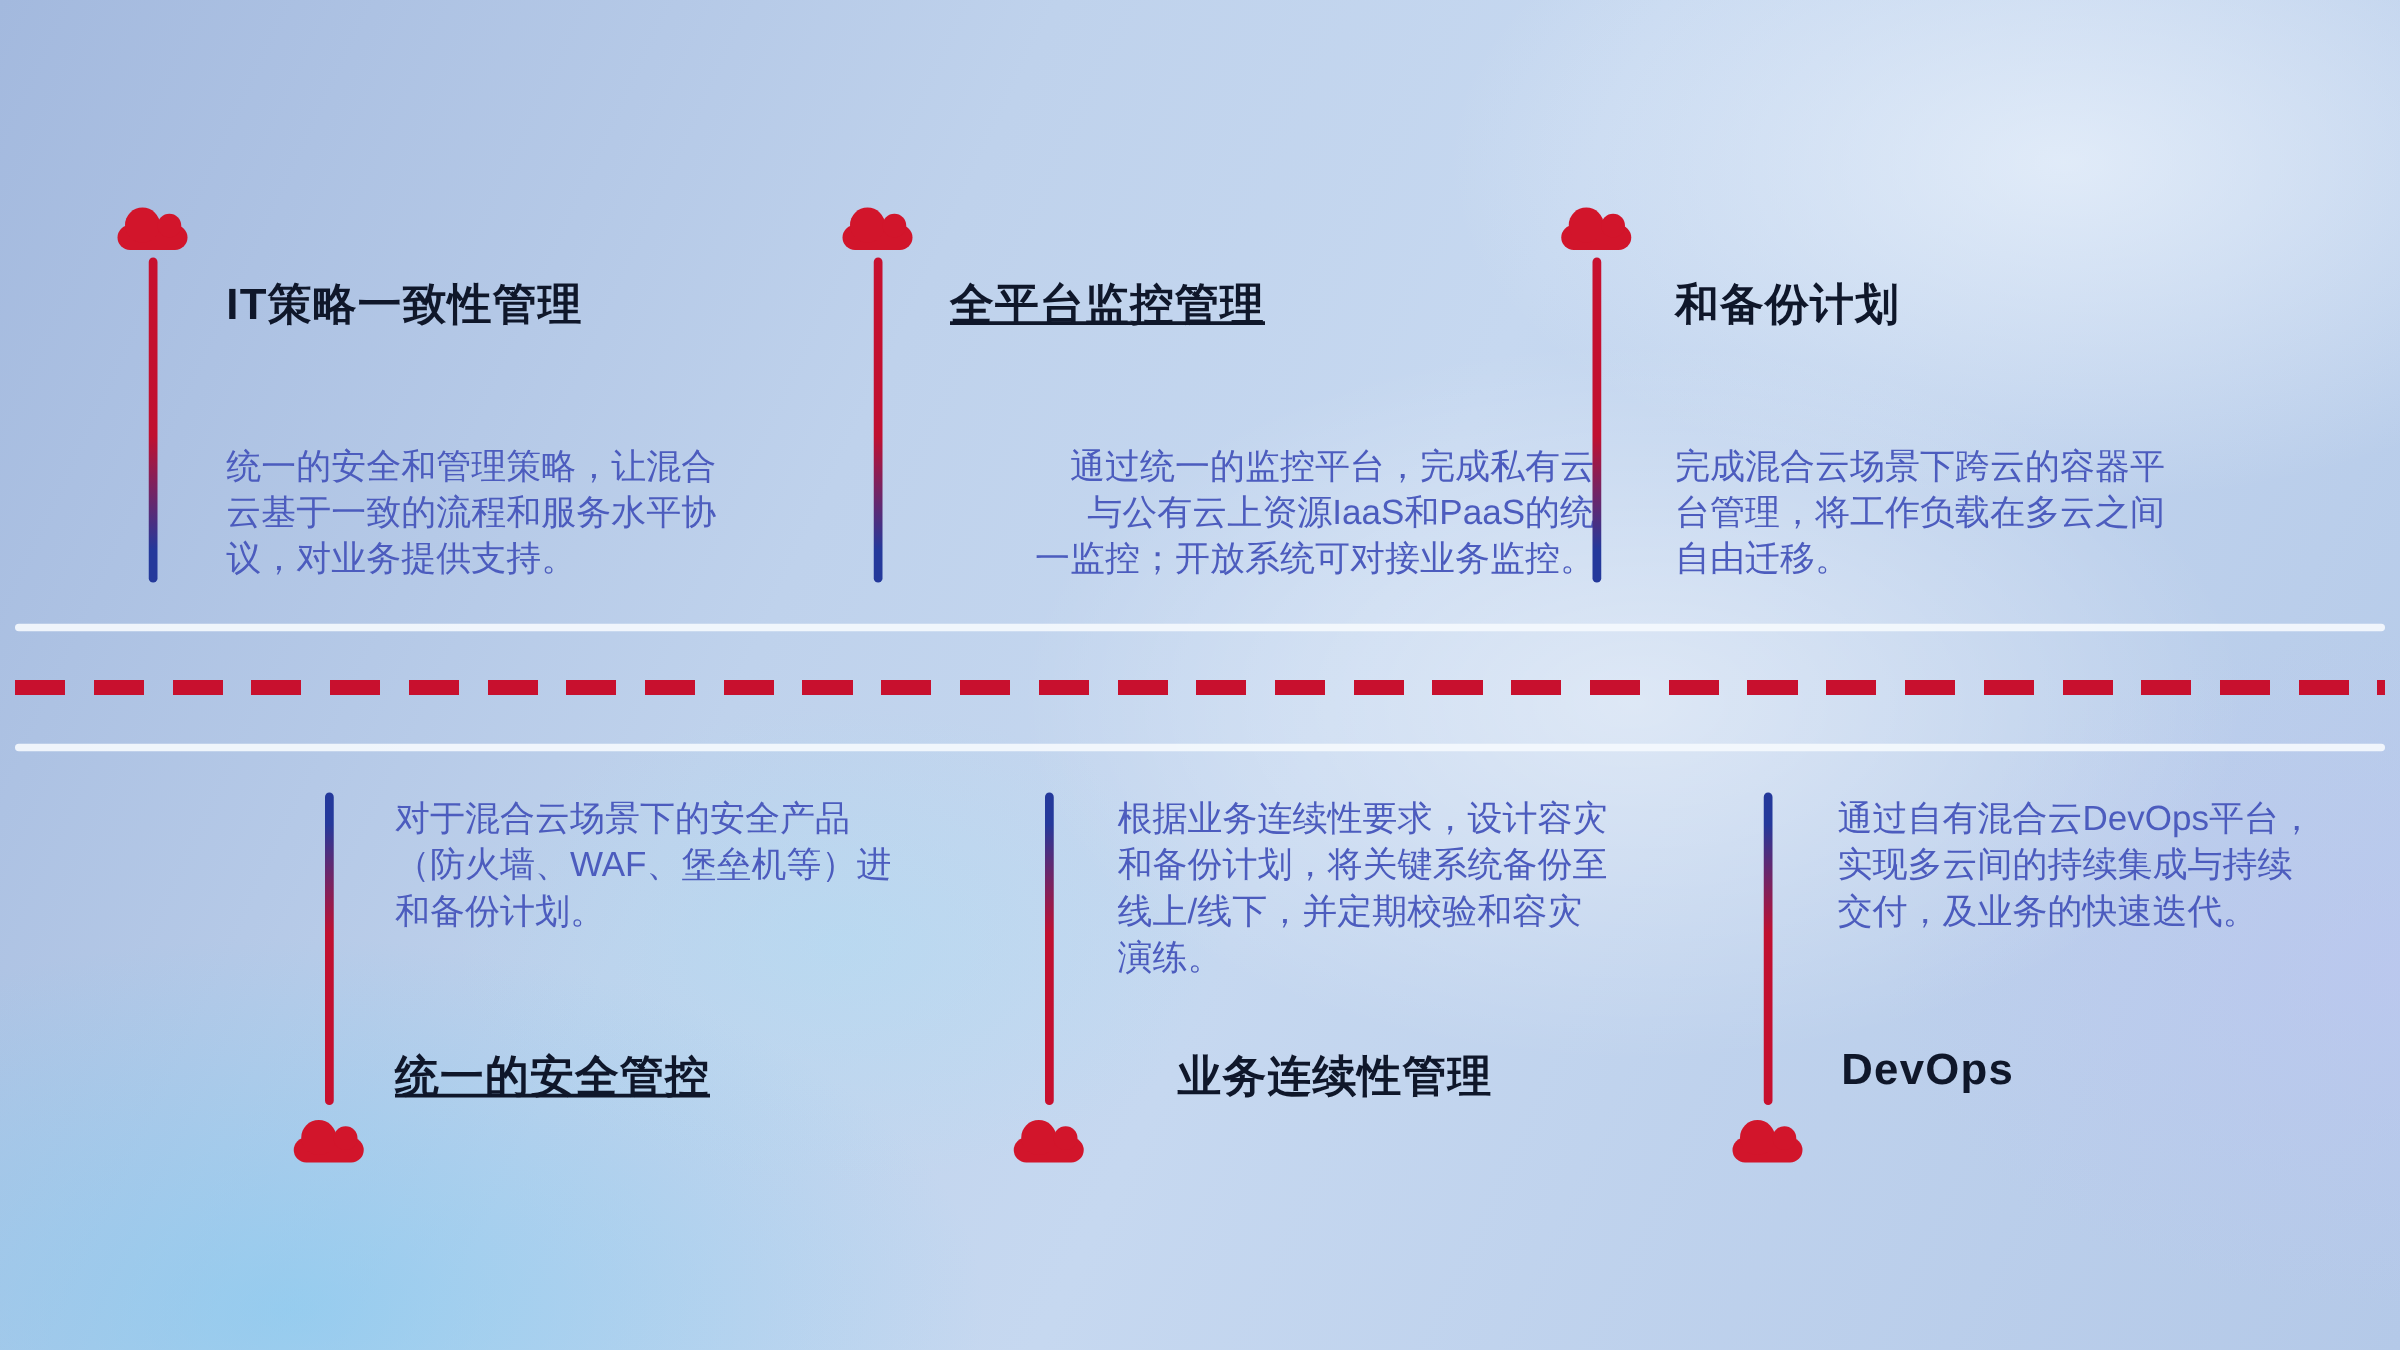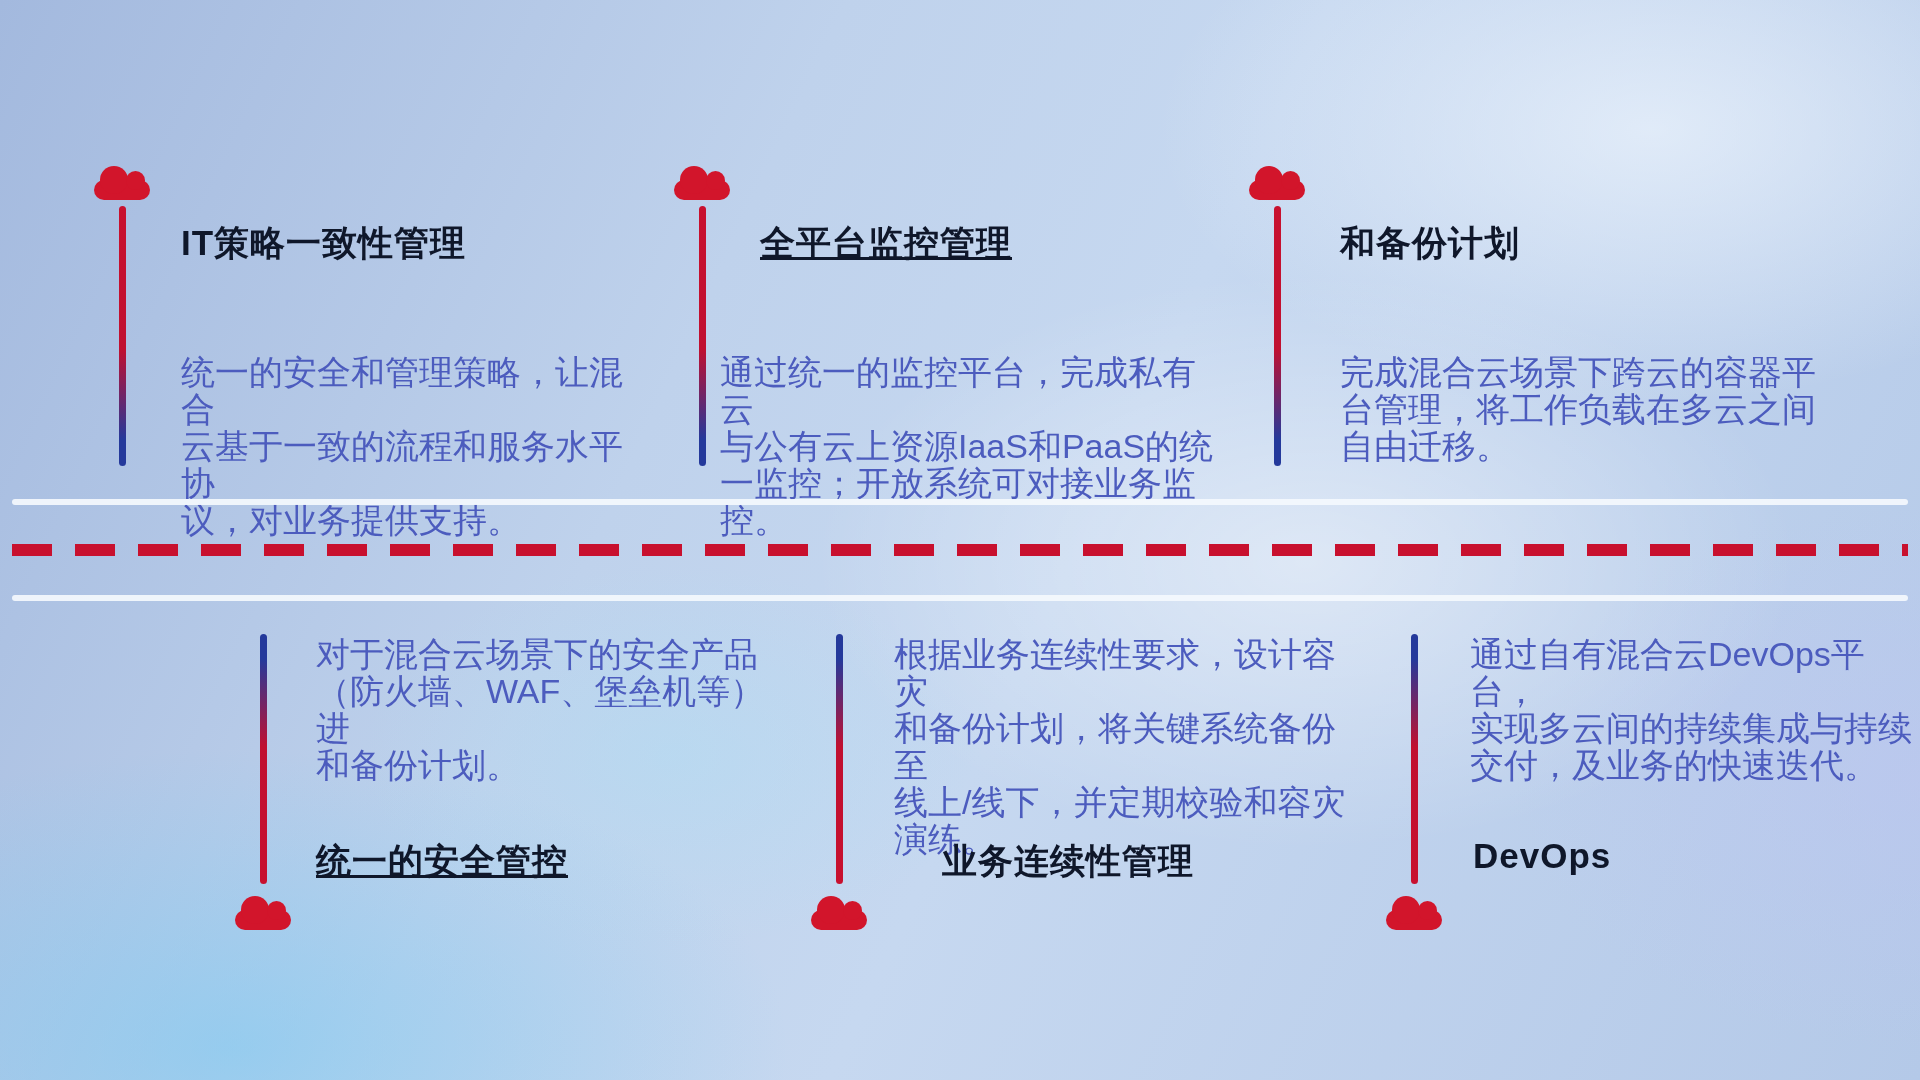--- a/index.html
+++ b/index.html
@@ -27,21 +27,21 @@
     border-radius: 50%; top: -9px; right: 5px; background: inherit;
   }
   .vline { position: absolute; width: 7px; border-radius: 4px; }
   .vline.down { background: linear-gradient(180deg, #c8102e 0%, #c01030 55%, #24399b 90%, #24399b 100%); }
   .vline.up   { background: linear-gradient(0deg,  #c8102e 0%, #c01030 55%, #24399b 90%, #24399b 100%); }
   .title {
     position: absolute; font-size: 35px; font-weight: 700;
     color: #0f172a; letter-spacing: 1px; white-space: nowrap;
   }
   .desc {
-    position: absolute; font-size: 34px; line-height: 37px;
+    position: absolute; font-size: 28px; line-height: 37px;
     color: #4c5cbe; white-space: pre-line;
   }
   .hline {
     position: absolute; left: 12px; width: 1896px; height: 6px;
     background: rgba(244, 248, 253, 0.92); border-radius: 3px;
   }
   .dashline {
     position: absolute; left: 12px; width: 1896px; height: 12px;
     background: repeating-linear-gradient(90deg, #c8102e 0 40px, transparent 40px 63px);
   }
@@ -55,21 +55,21 @@
   <div class="title" style="left:181px; top:220px;">IT策略一致性管理</div>
   <div class="desc" style="left:181px; top:354px; width:470px;">统一的安全和管理策略，让混合
 云基于一致的流程和服务水平协
 议，对业务提供支持。</div>
 </div>
 
 <div>
   <div class="cloud" style="left:674px; top:180px;"></div>
   <div class="vline down" style="left:699px; top:206px; height:260px;"></div>
   <div class="title" style="left:760px; top:220px;text-decoration:underline;">全平台监控管理</div>
-  <div class="desc" style="left:720px; top:354px; width:500px;">通过统一的监控平台，完成私有云
+  <div class="desc" style="left:776px; top:354px; width:500px;text-align:right;">通过统一的监控平台，完成私有云
 与公有云上资源IaaS和PaaS的统
 一监控；开放系统可对接业务监控。</div>
 </div>
 
 <div>
   <div class="cloud" style="left:1249px; top:180px;"></div>
   <div class="vline down" style="left:1274px; top:206px; height:260px;"></div>
   <div class="title" style="left:1340px; top:220px;">和备份计划</div>
   <div class="desc" style="left:1340px; top:354px; width:480px;">完成混合云场景下跨云的容器平
 台管理，将工作负载在多云之间

